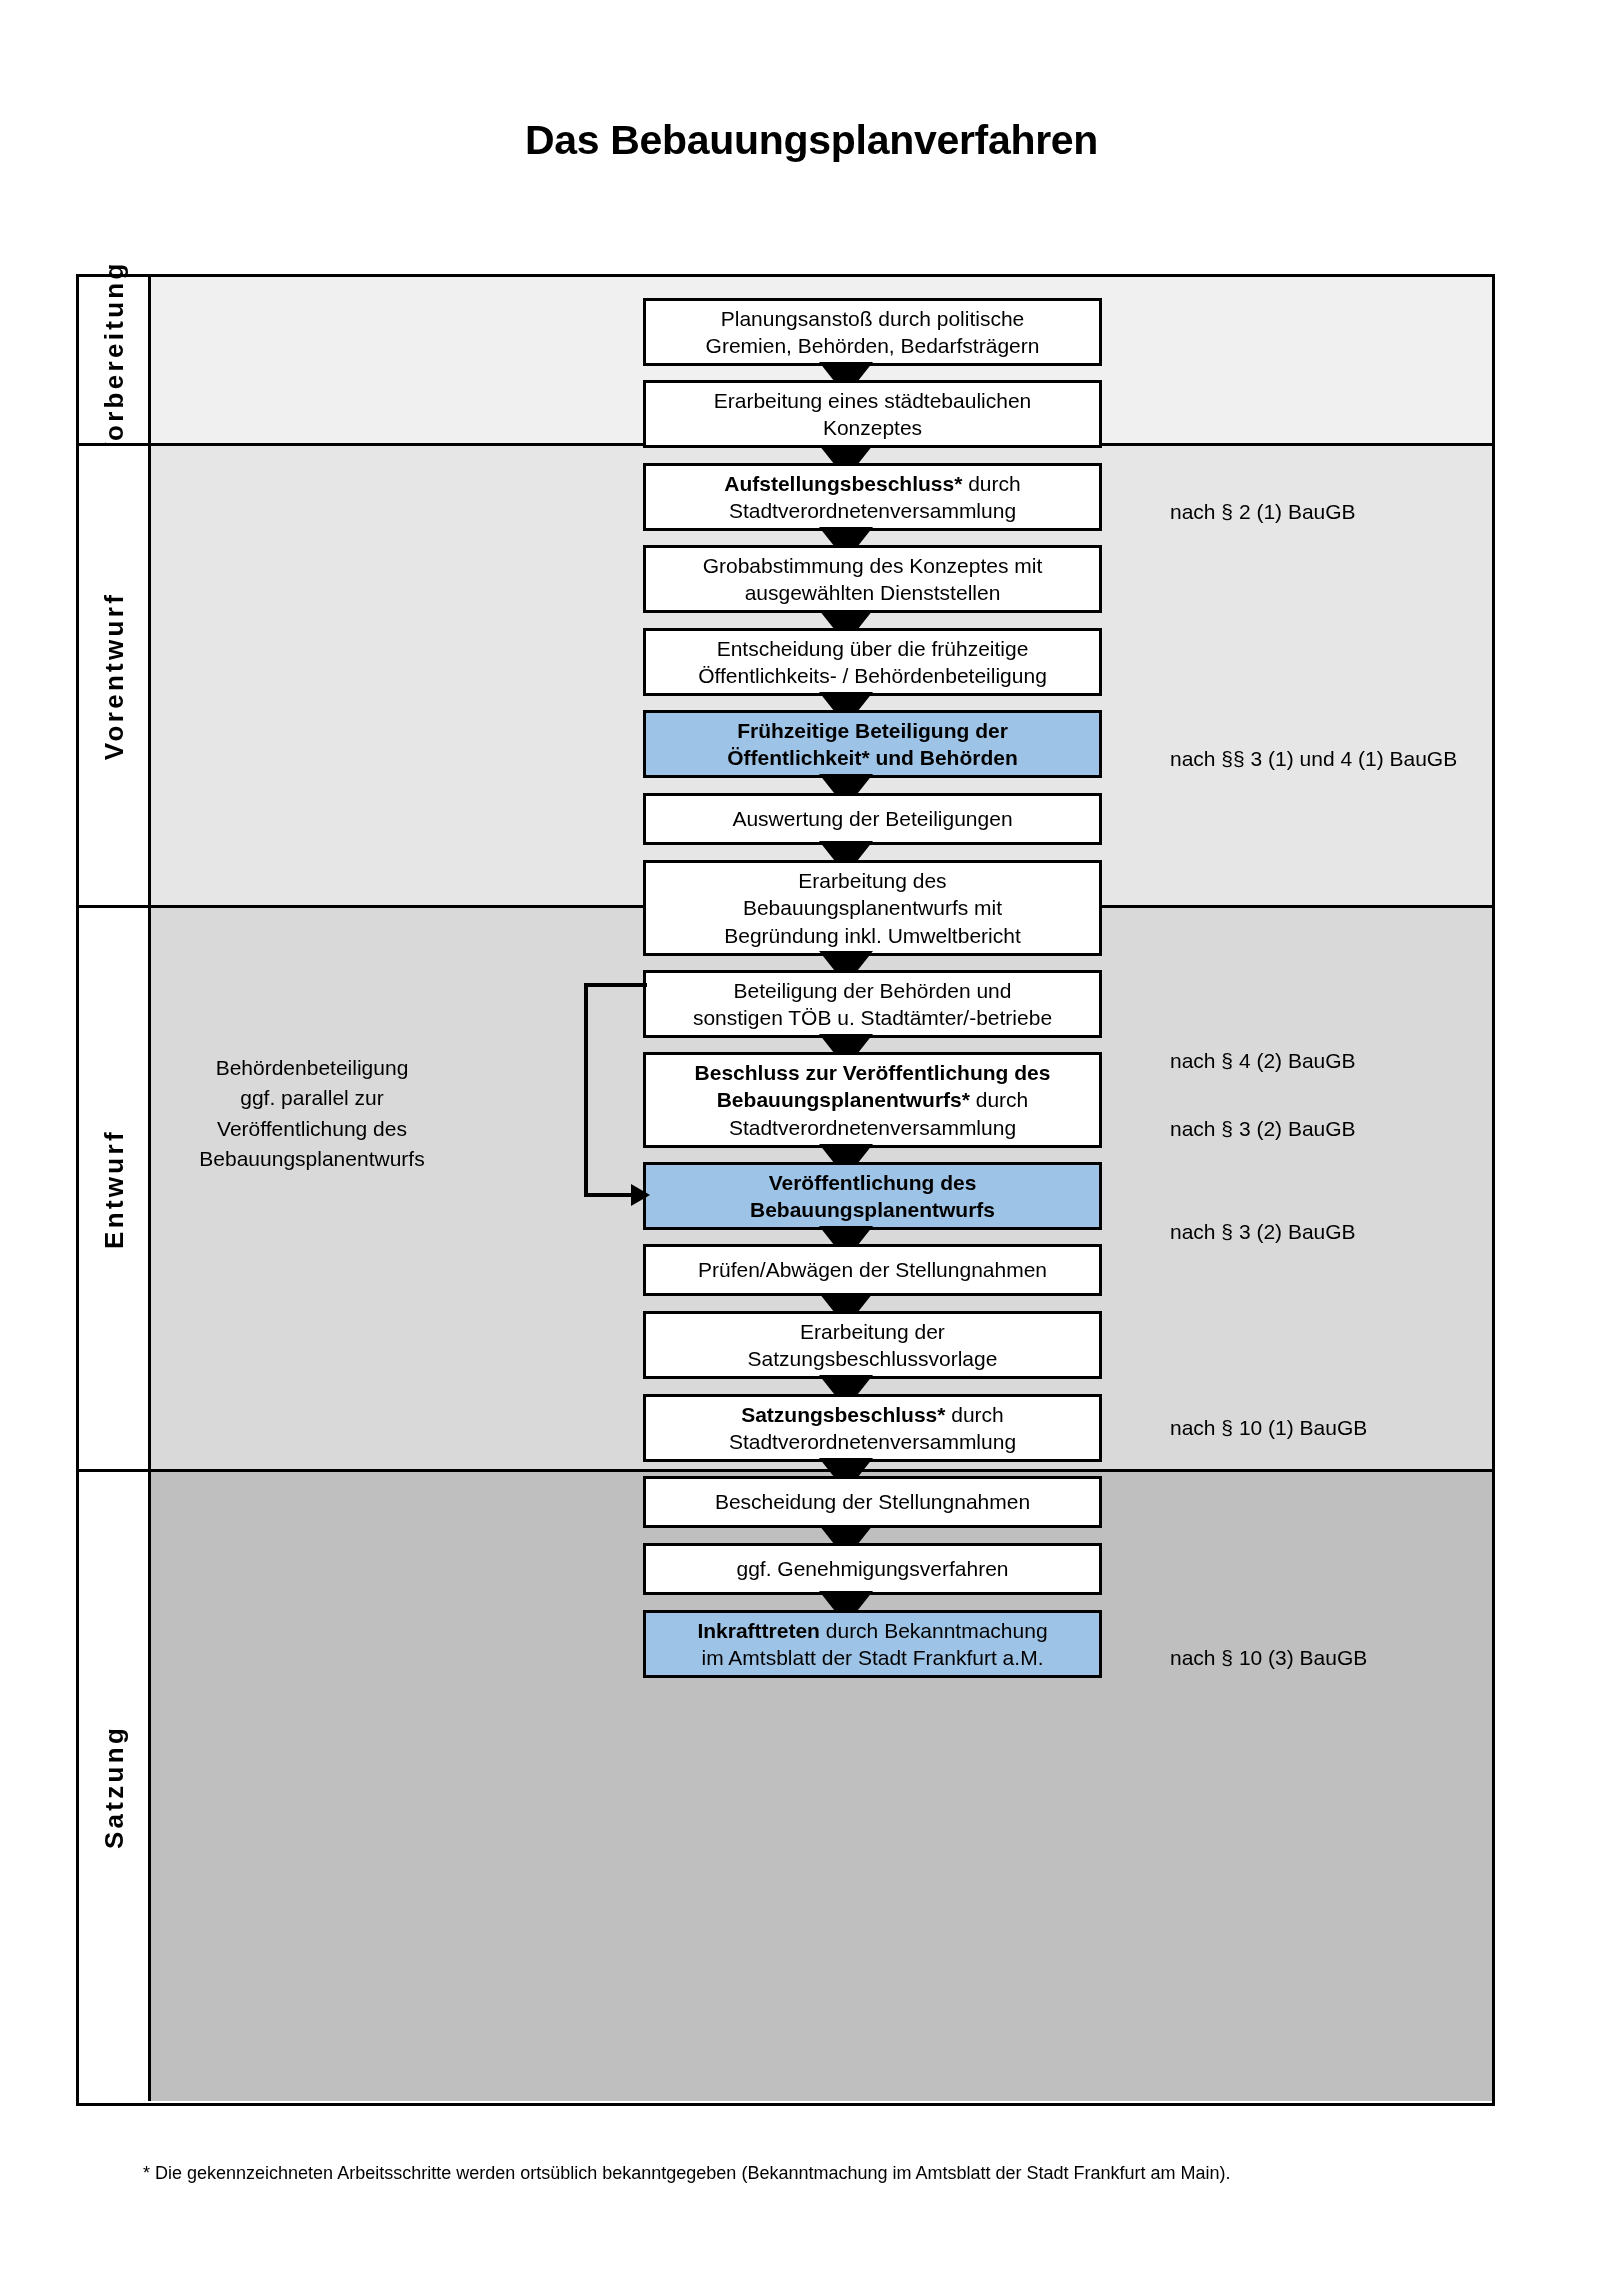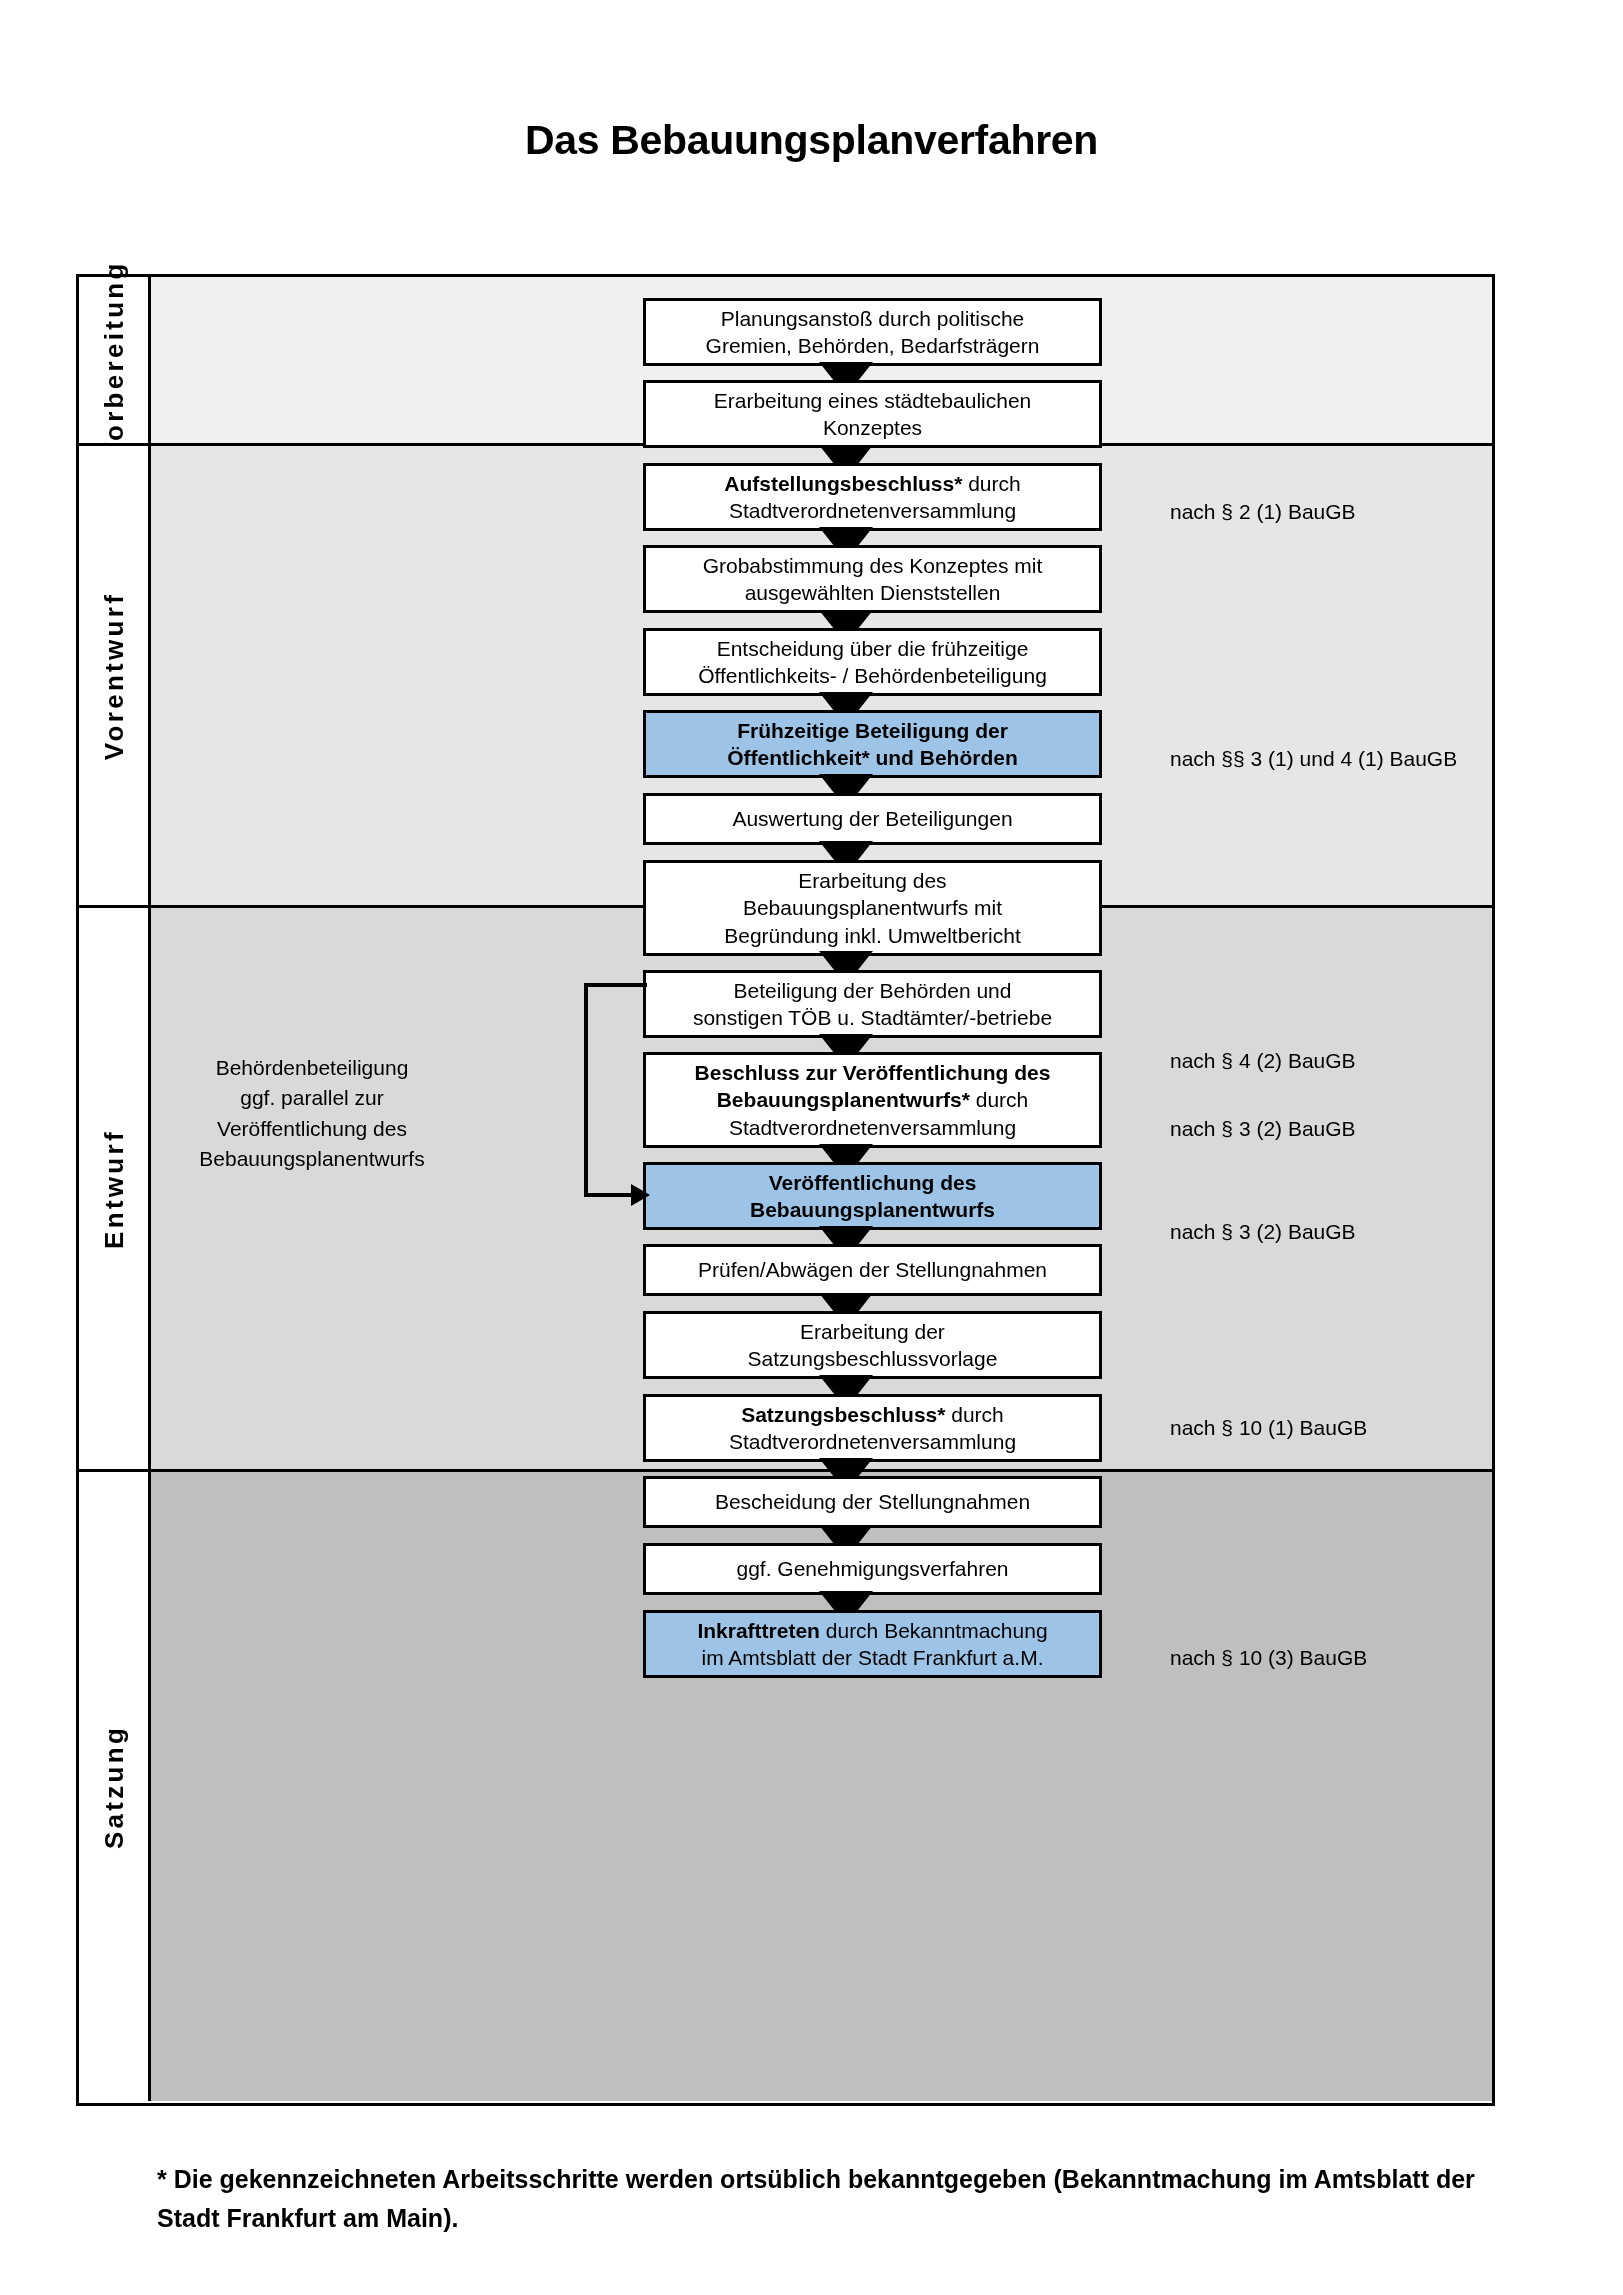--- a/index.html
+++ b/index.html
@@ -141,26 +141,25 @@
     width: 0;
     height: 0;
     border-top: 11px solid transparent;
     border-bottom: 11px solid transparent;
     border-left: 19.6px solid #000000;
   }
 
   
   #footnote {
     position: absolute;
-    left: 157px;
+    left: 143px;
     top: 2160px;
     width: 1352px;
-    font-size: 25px;
+    font-size: 18px;
     line-height: 1.55;
-    font-weight: bold;
   }
 </style>
 </head>
 <body>
 
 <div id="title-block">
   <h1 id="main-title">Das Bebauungsplanverfahren</h1>
 </div>
 
 <div id="real-frame" style="position:absolute; left:76px; top:274px; width:1419px; height:1832px;

